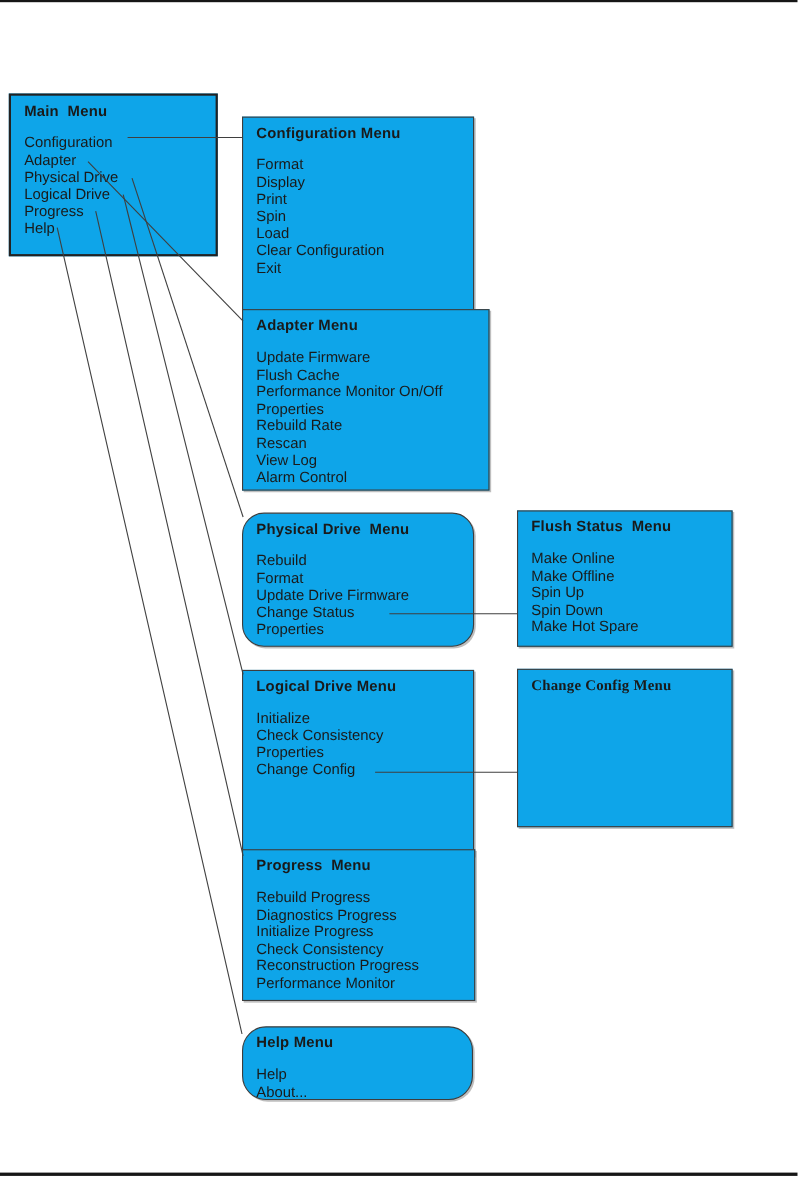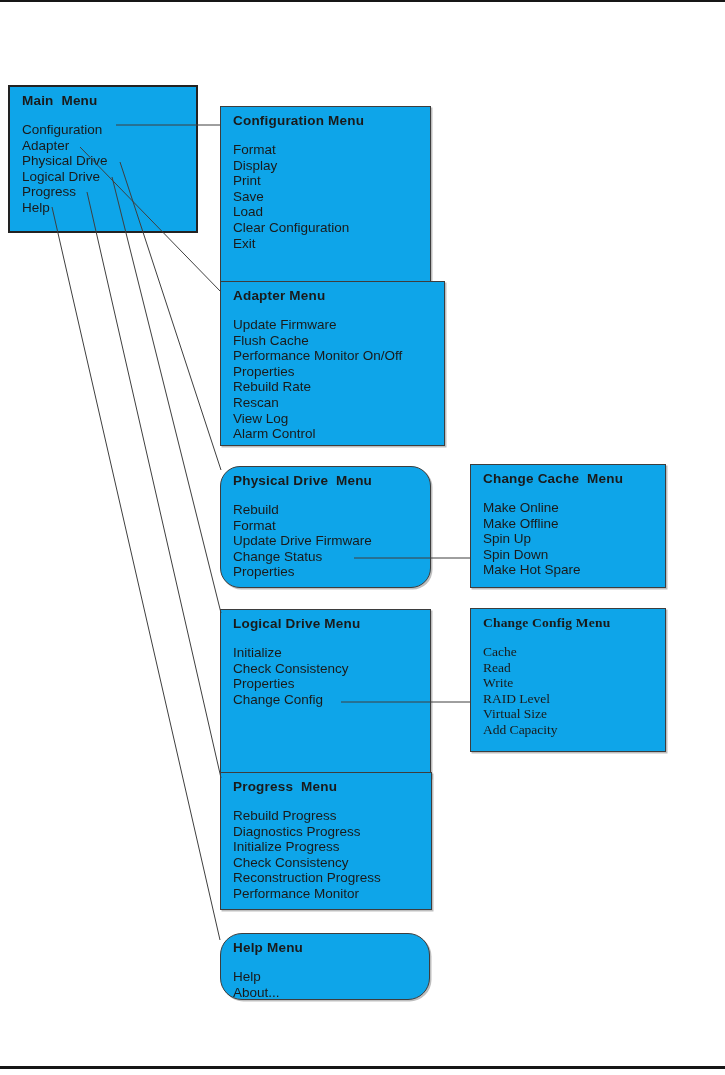--- a/index.html
+++ b/index.html
@@ -65,21 +65,21 @@
       <div class="menu-item">Help</div>
     </div>
 </div>
 
 <div class="menu-box" id="box-configuration">
   <div class="menu-title">Configuration Menu</div>
   <div class="menu-items">
       <div class="menu-item">Format</div>
       <div class="menu-item">Display</div>
       <div class="menu-item">Print</div>
-      <div class="menu-item">Save</div>
+      <div class="menu-item">Spin</div>
       <div class="menu-item">Load</div>
       <div class="menu-item">Clear Configuration</div>
       <div class="menu-item">Exit</div>
     </div>
 </div>
 
 <div class="menu-box" id="box-adapter">
   <div class="menu-title">Adapter Menu</div>
   <div class="menu-items">
       <div class="menu-item">Update Firmware</div>
@@ -98,21 +98,21 @@
   <div class="menu-items">
       <div class="menu-item">Rebuild</div>
       <div class="menu-item">Format</div>
       <div class="menu-item">Update Drive Firmware</div>
       <div class="menu-item">Change Status</div>
       <div class="menu-item">Properties</div>
     </div>
 </div>
 
 <div class="menu-box" id="box-change-status">
-  <div class="menu-title">Change Cache  Menu</div>
+  <div class="menu-title">Flush Status  Menu</div>
   <div class="menu-items">
       <div class="menu-item">Make Online</div>
       <div class="menu-item">Make Offline</div>
       <div class="menu-item">Spin Up</div>
       <div class="menu-item">Spin Down</div>
       <div class="menu-item">Make Hot Spare</div>
     </div>
 </div>
 
 <div class="menu-box" id="box-logical">
@@ -120,28 +120,20 @@
   <div class="menu-items">
       <div class="menu-item">Initialize</div>
       <div class="menu-item">Check Consistency</div>
       <div class="menu-item">Properties</div>
       <div class="menu-item">Change Config</div>
     </div>
 </div>
 
 <div class="menu-box" id="box-change-config">
   <div class="menu-title">Change Config Menu</div>
-  <div class="menu-items">
-      <div class="menu-item">Cache</div>
-      <div class="menu-item">Read</div>
-      <div class="menu-item">Write</div>
-      <div class="menu-item">RAID Level</div>
-      <div class="menu-item">Virtual Size</div>
-      <div class="menu-item">Add Capacity</div>
-    </div>
 </div>
 
 <div class="menu-box" id="box-progress">
   <div class="menu-title">Progress  Menu</div>
   <div class="menu-items">
       <div class="menu-item">Rebuild Progress</div>
       <div class="menu-item">Diagnostics Progress</div>
       <div class="menu-item">Initialize Progress</div>
       <div class="menu-item">Check Consistency</div>
       <div class="menu-item">Reconstruction Progress</div>

